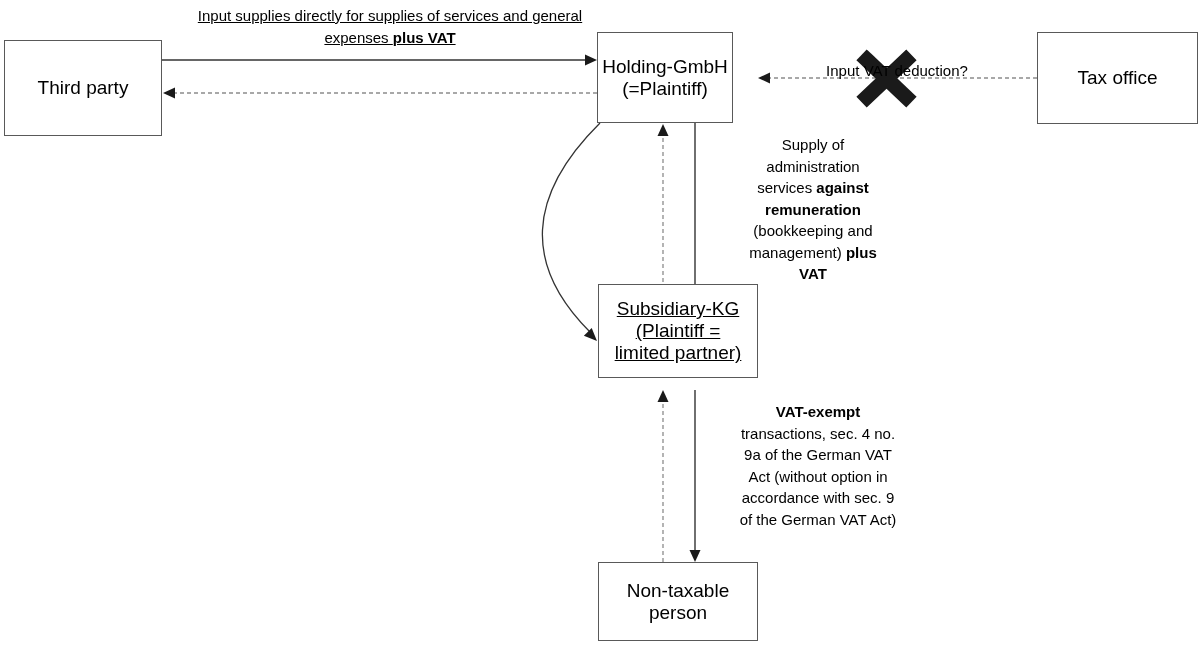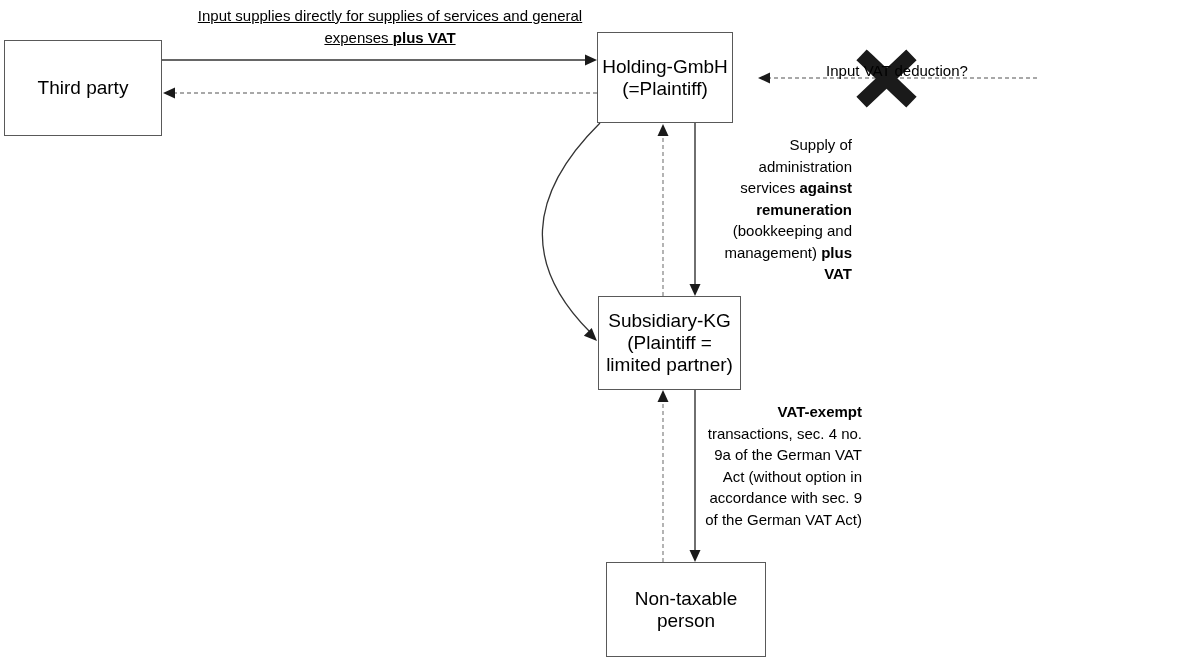--- a/index.html
+++ b/index.html
@@ -37,21 +37,21 @@
     font-size: 19px;
     line-height: 22px;
     white-space: pre-line;
   }
   .anno {
     position: absolute;
     font-size: 15px;
     line-height: 21.5px;
   }
   .anno.center { text-align: center; }
-  .anno.left { text-align: right; }
+  .anno.left { text-align: center; margin-left: 36px; }
   .b { font-weight: bold; }
 </style>
 </head>
 <body>
 
 <div class="canvas">
 
   <svg class="wires" viewBox="0 0 1200 659" xmlns="http://www.w3.org/2000/svg">
 
     <g>
@@ -102,28 +102,31 @@
 
   <div class="node" style="left:4px; top:40px; width:158px; height:96px;">
     <div class="node-label">Third party</div>
   </div>
 
   <div class="node" style="left:597px; top:32px; width:136px; height:91px;">
     <div class="node-label">Holding-GmbH
 (=Plaintiff)</div>
   </div>
 
+  <div class="node" style="left:1037px; top:32px; width:161px; height:92px;">
+    <div class="node-label">Tax office</div>
+  </div>
 
-  <div class="node" style="left:598px; top:296px; width:143px; height:94px;">
+  <div class="node" style="left:598px; top:284px; width:160px; height:94px;text-decoration:underline;">
     <div class="node-label">Subsidiary-KG
 (Plaintiff =
 limited partner)</div>
   </div>
 
-  <div class="node" style="left:598px; top:562px; width:160px; height:95px;margin-left:8px;">
+  <div class="node" style="left:598px; top:562px; width:160px; height:79px;">
     <div class="node-label">Non-taxable
 person</div>
   </div>
 
   <div class="anno center" style="left:180px; top:5px; width:420px;text-decoration:underline;">
     <span>Input supplies directly for supplies of services and general expenses </span><span class="b">plus VAT</span>
   </div>
 
   <div class="anno center" style="left:797px; top:20px; width:200px;margin-top:40px;">
     <span>Input VAT deduction?</span>

